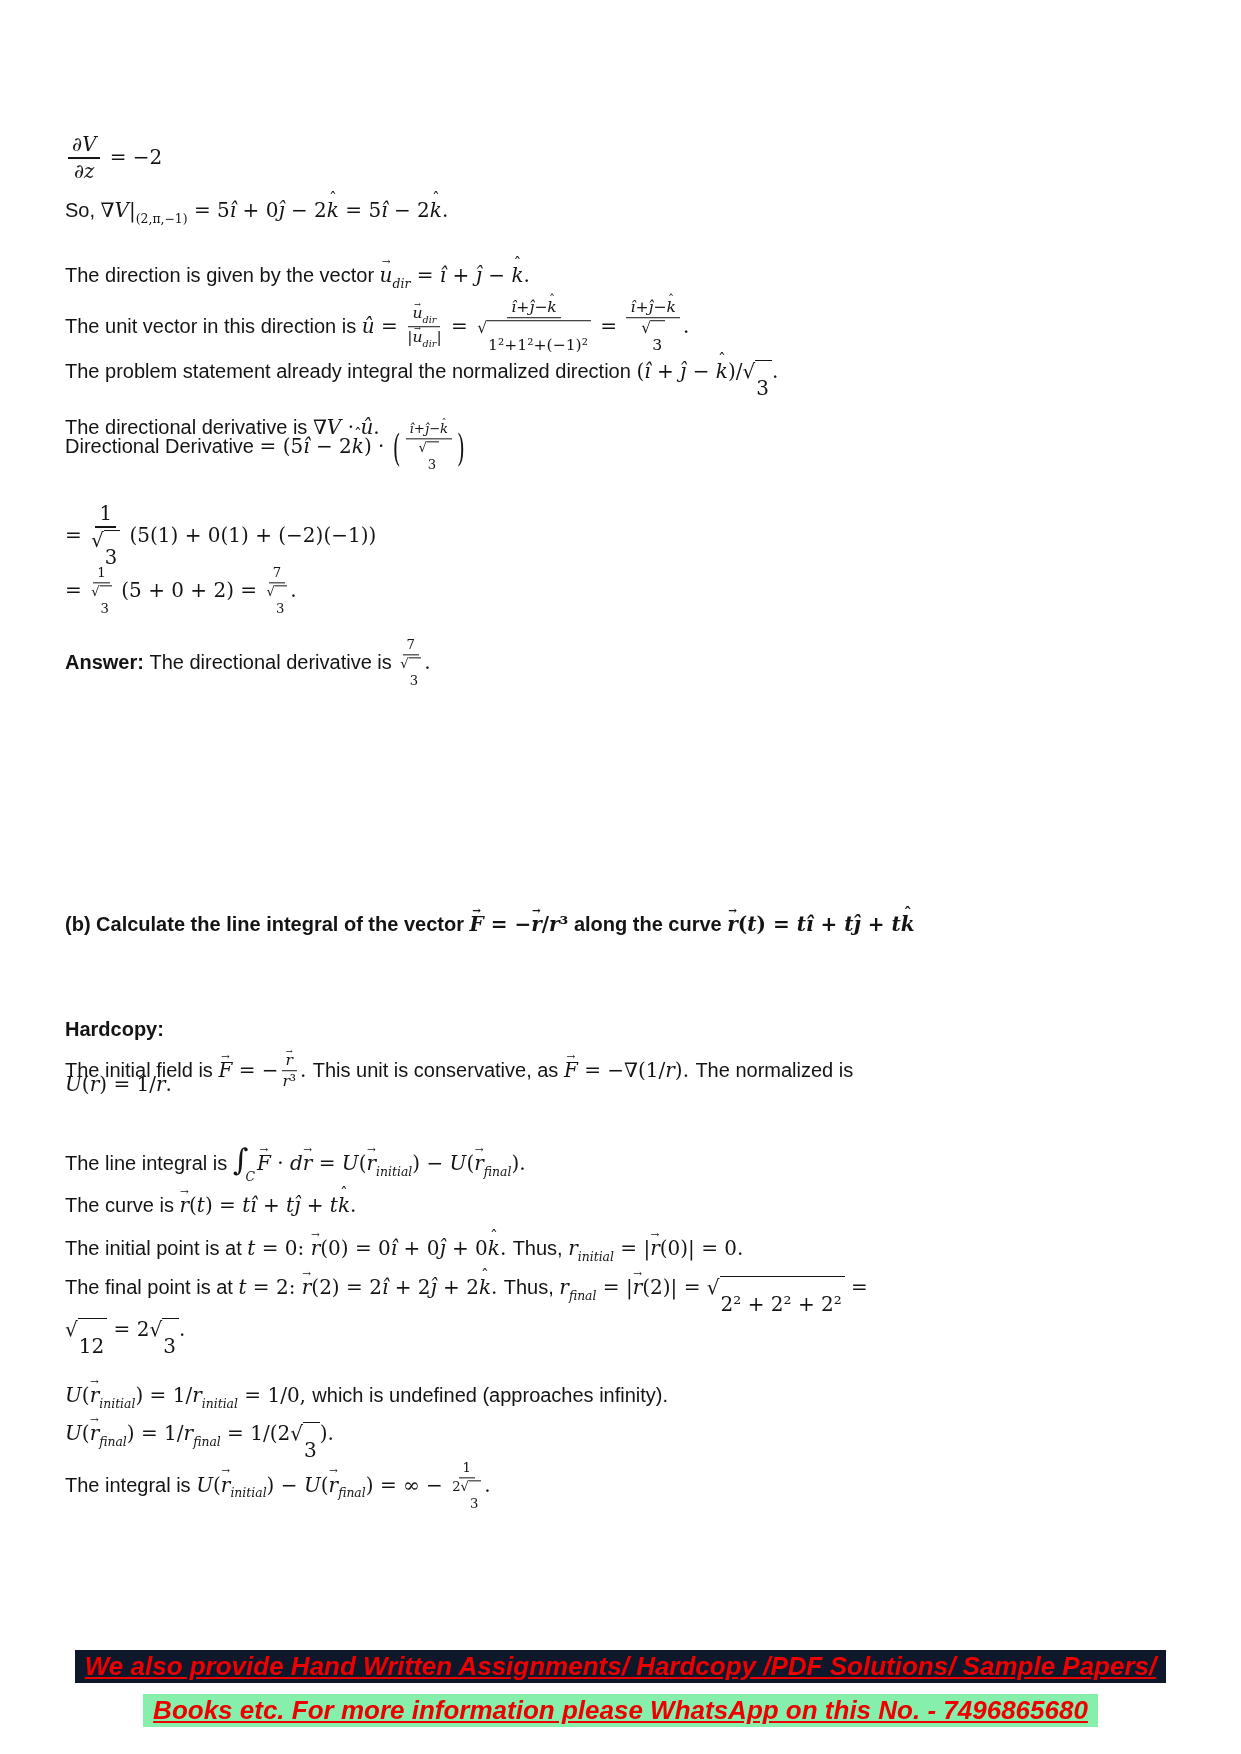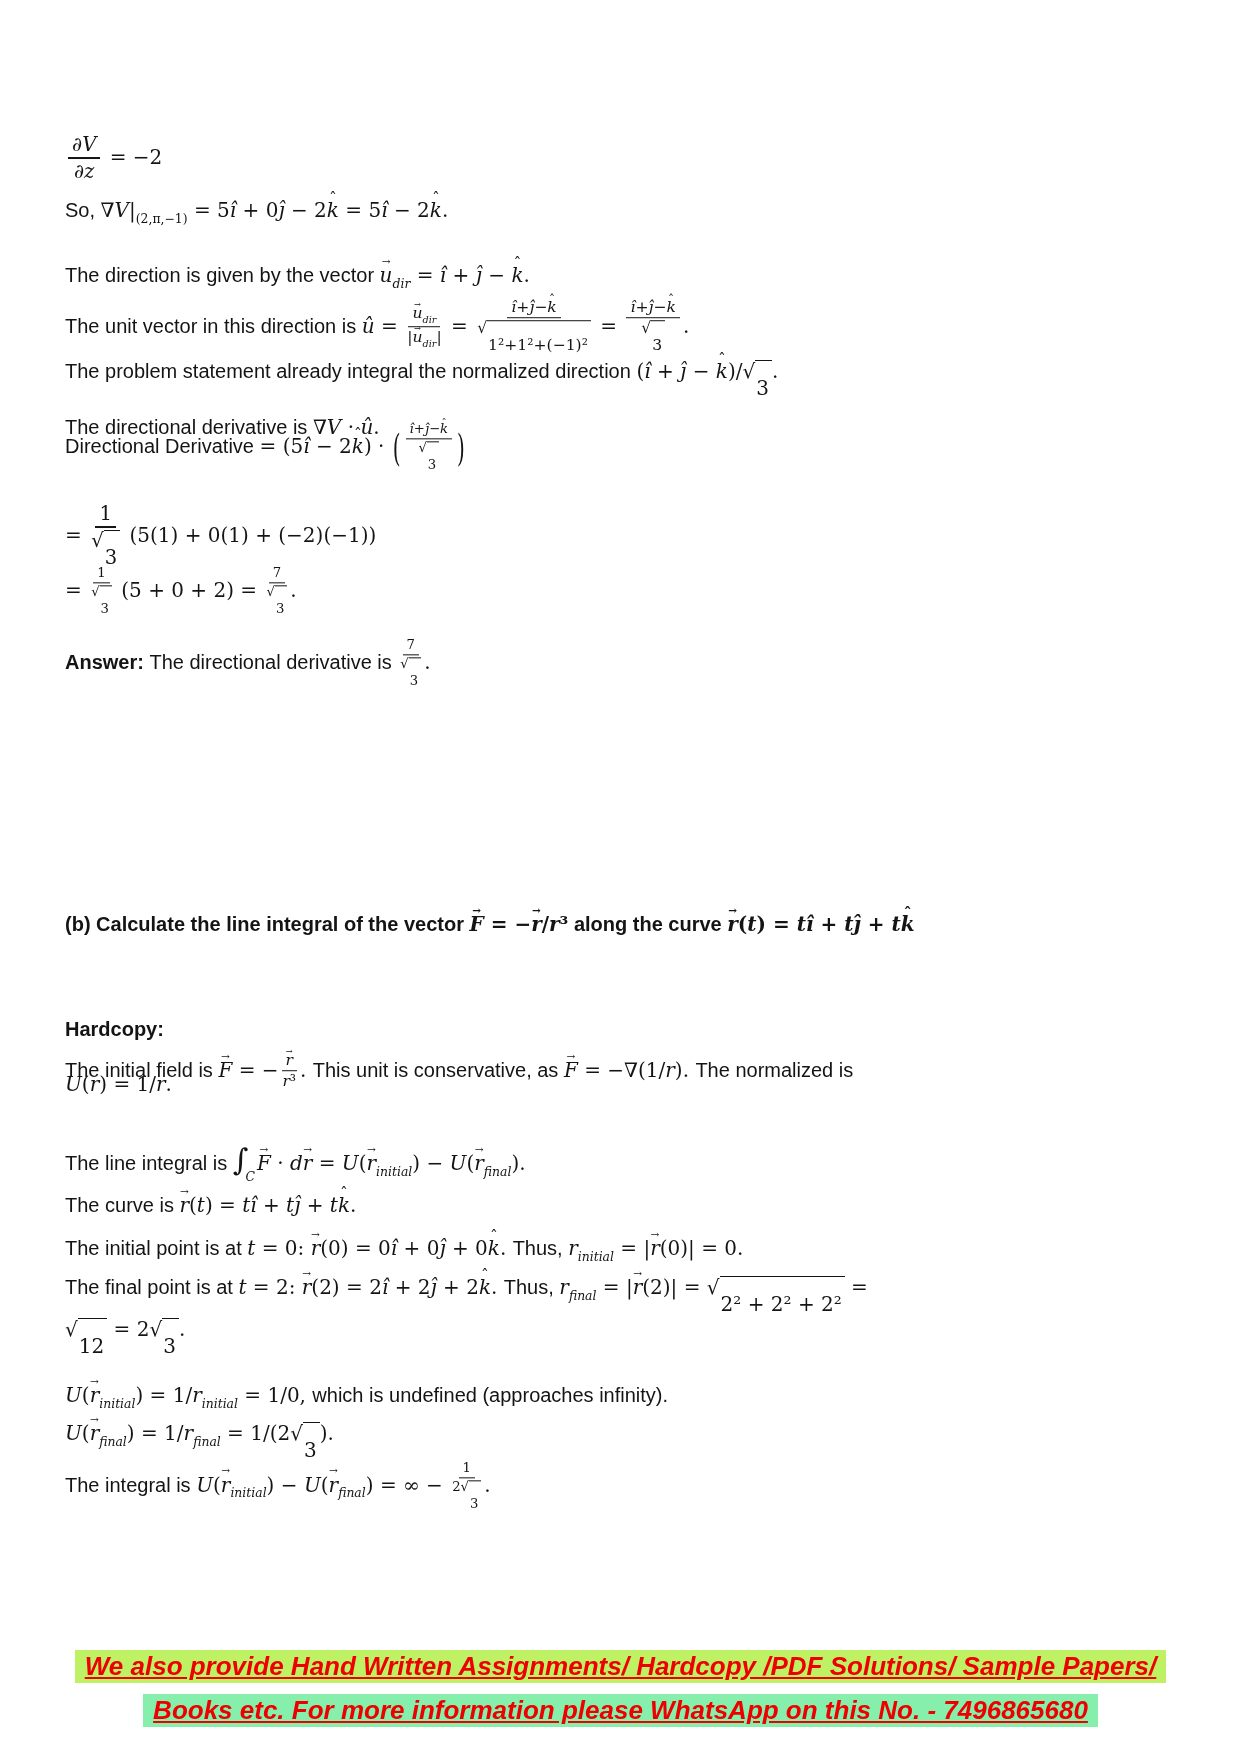--- a/index.html
+++ b/index.html
@@ -171,19 +171,19 @@
       <div class="line" data-line="integral-result-line"><span class="bt">The integral is </span><span class="mi">U</span><span class="mr">(</span><span class="vec mr mi">r<span class="acc arr">→</span></span><span class="sb mi">initial</span><span class="mr">) − </span><span class="mi">U</span><span class="mr">(</span><span class="vec mr mi">r<span class="acc arr">→</span></span><span class="sb mi">final</span><span class="mr">) = ∞ − </span><span class="frac fsm">
           <span class="num"><span class="mr">1</span></span>
           <span class="den"><span class="mr">2</span><span class="sqrt">
               <span class="rad mr">√</span>
               <span class="bar mr"><span class="mr">3</span></span>
             </span></span>
         </span><span class="mr">.</span></div>
     </div>
   <div class="banner">
     <div class="banner-line">
-      <span class="hl" style="background: #bef264; color: rgb(238, 0, 0);">We also provide Hand Written Assignments/ Hardcopy /PDF Solutions/ Sample Papers/</span>
+      <span class="hl" style="background: #0f172a; color: rgb(238, 0, 0);">We also provide Hand Written Assignments/ Hardcopy /PDF Solutions/ Sample Papers/</span>
     </div>
     <div class="banner-line">
       <span class="hl" style="background: #86efac; color: rgb(238, 0, 0);">Books etc. For more information please WhatsApp on this No. - 7496865680</span>
     </div>
   </div>
 </div>
 
 </body></html>

